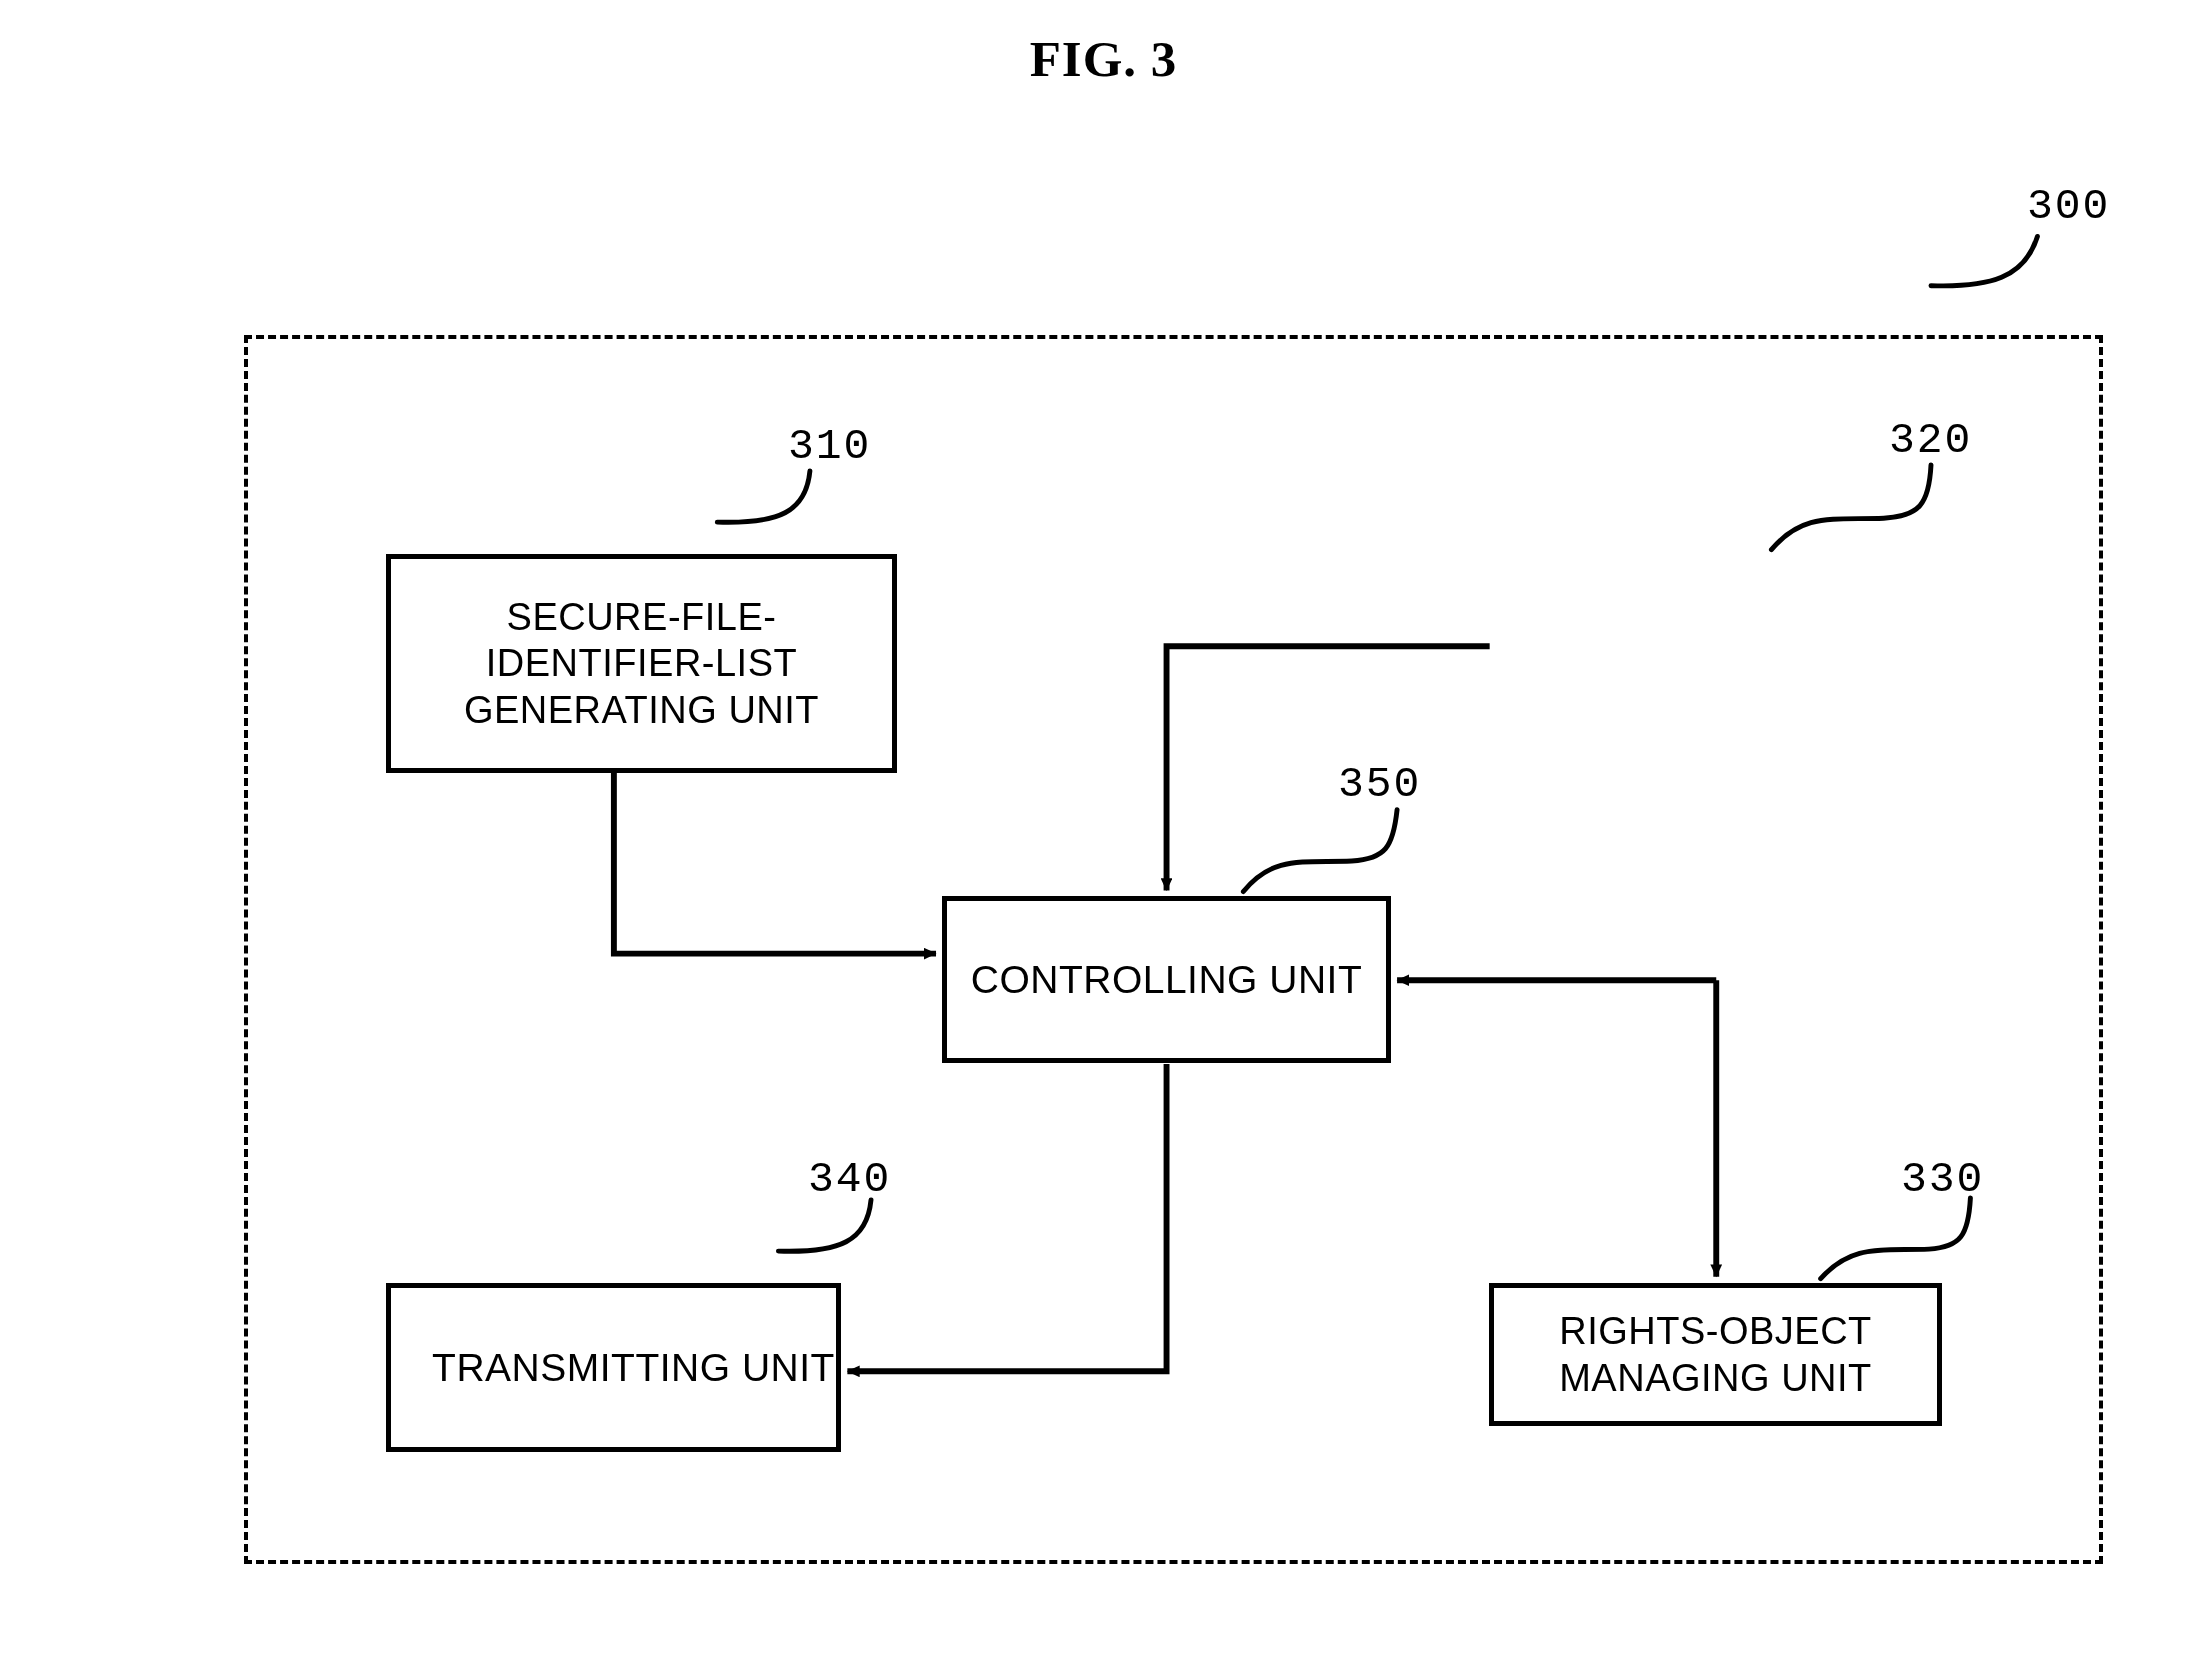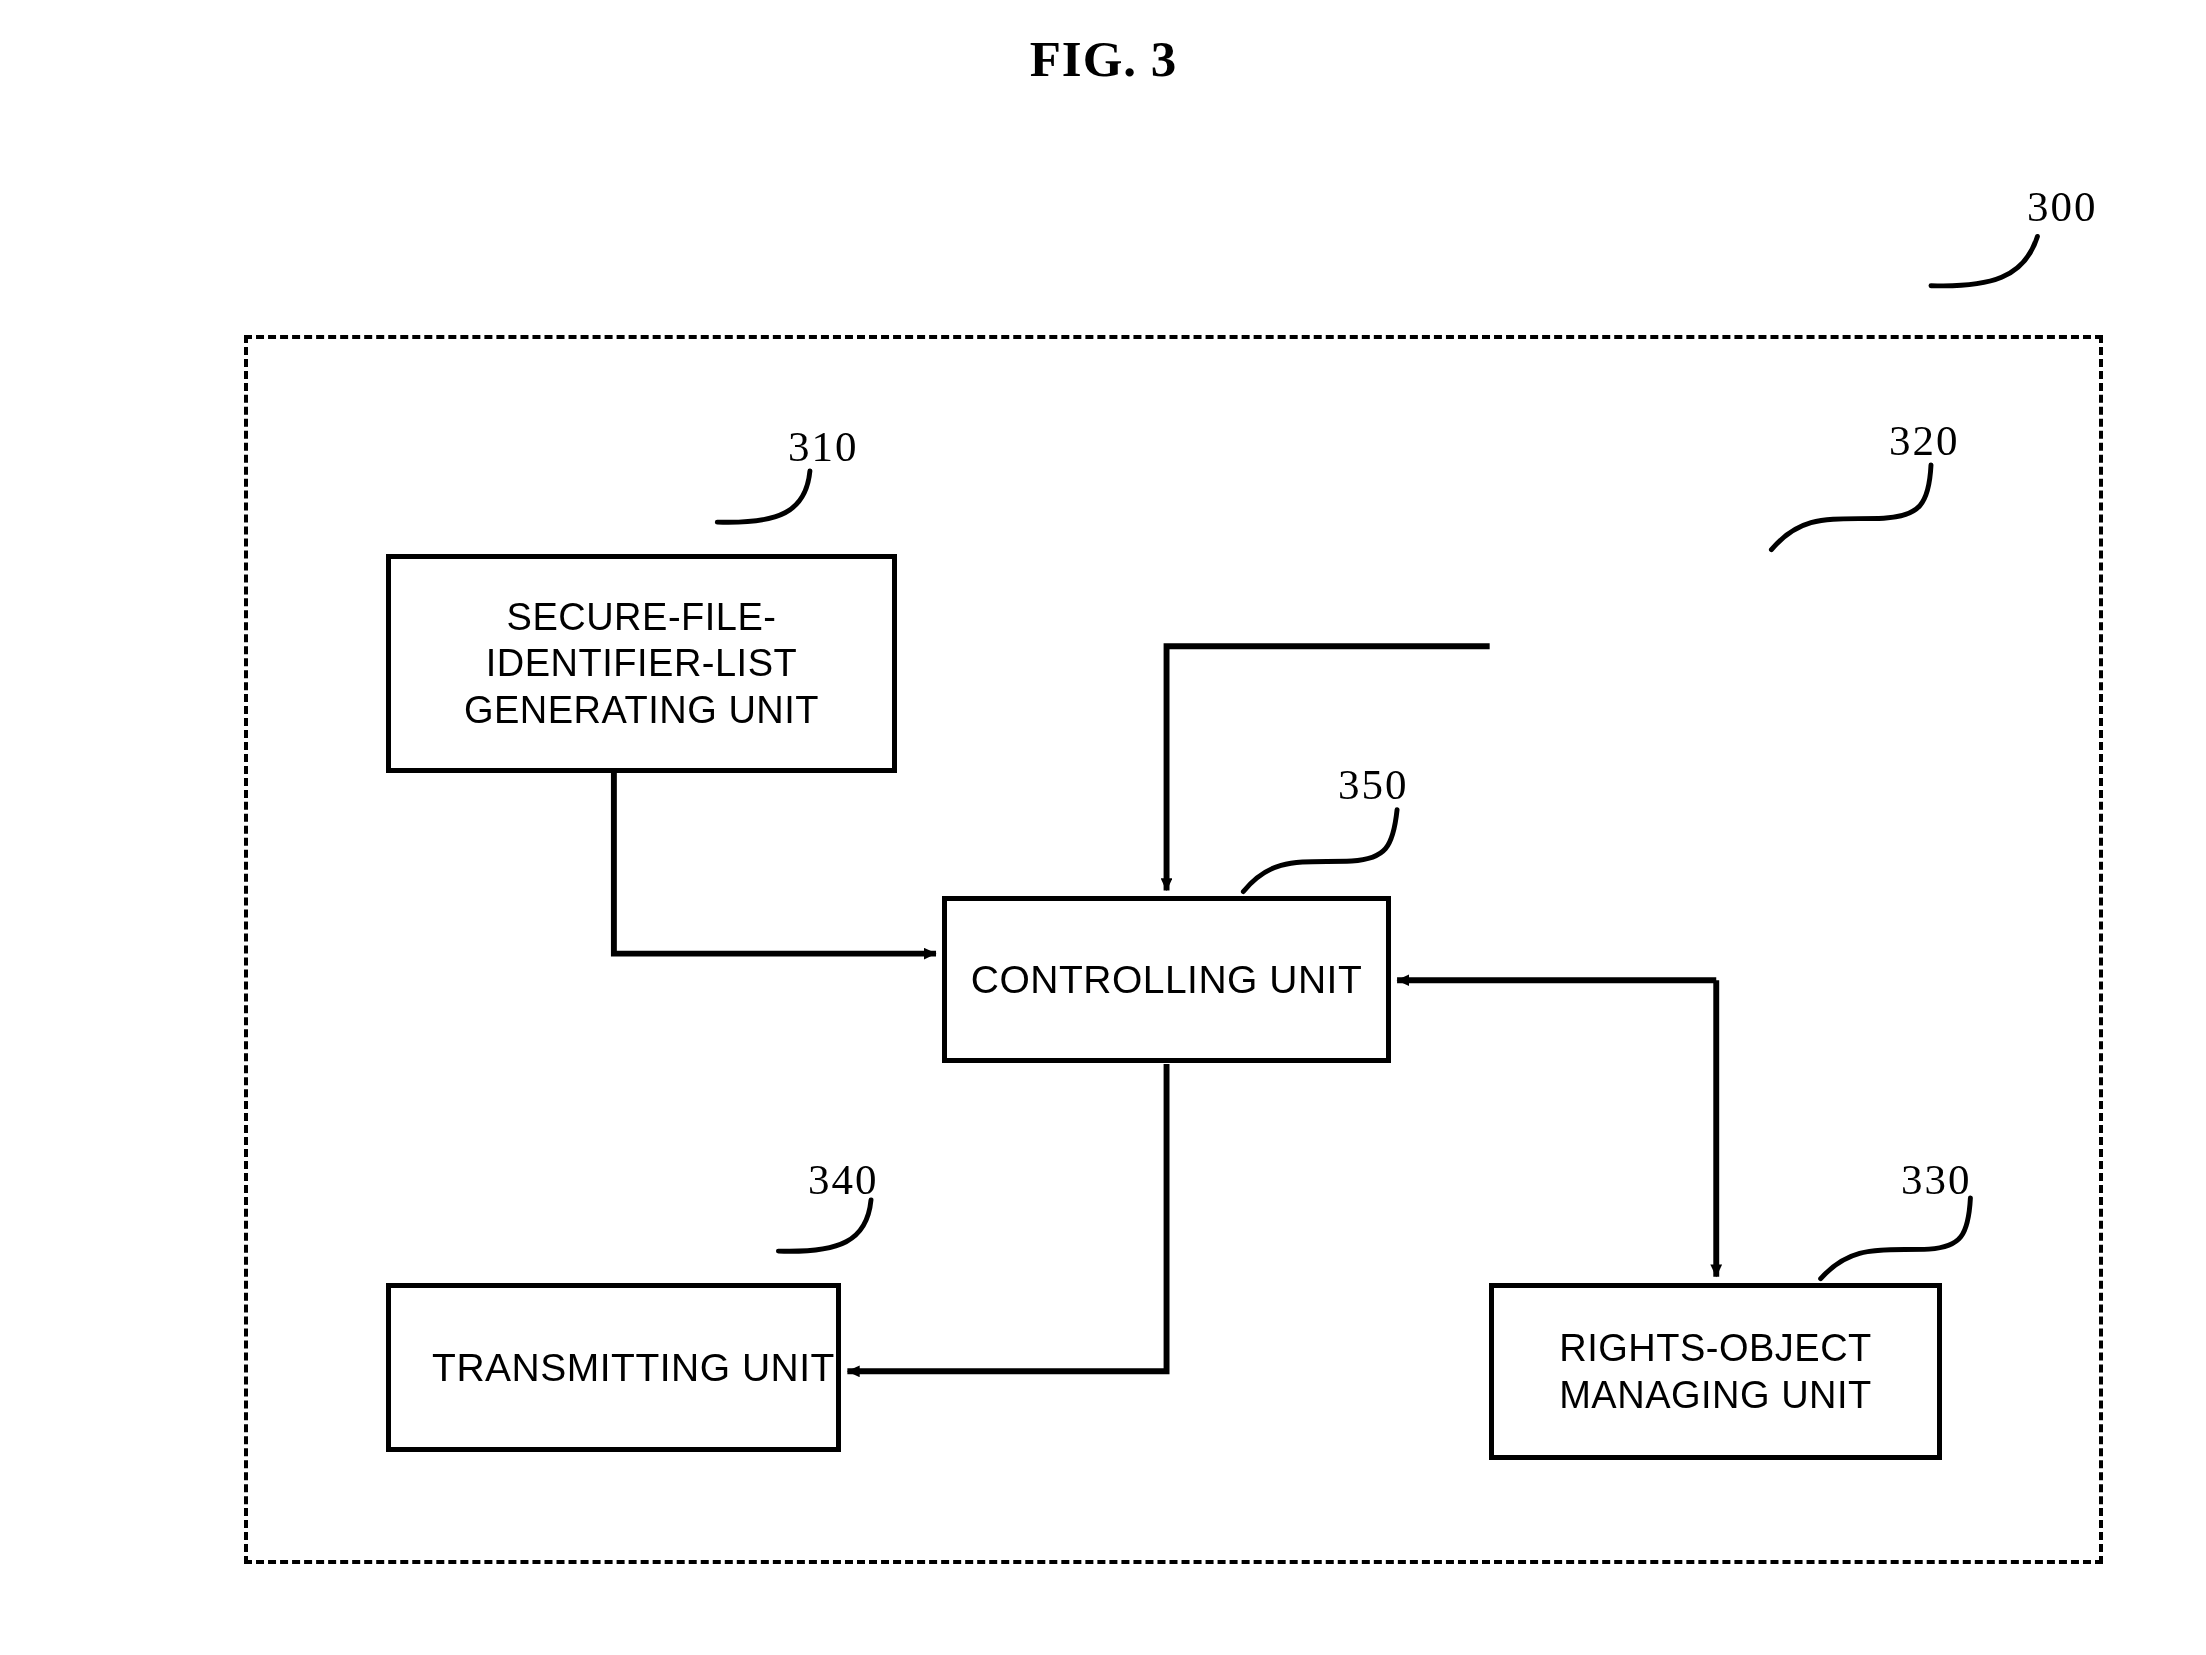--- a/index.html
+++ b/index.html
@@ -90,28 +90,28 @@
     left: 386px;
     top: 1283px;
     width: 455px;
     height: 169px;
     padding-left: 40px;
   }
   #box-rights-object {
     left: 1489px;
     top: 1283px;
     width: 453px;
-    height: 177px;
+    height: 143px;
     font-size: 38px;
   }
 
   
   .ref-num {
     position: absolute;
-    font-family: Liberation Serif, serif;
+    font-family: Liberation Mono, monospace;
     font-size: 43px;
     letter-spacing: 2px;
     color: #000000;
   }
   #ref-300 { left: 2027px; top: 182px; }
   #ref-310 { left: 788px;  top: 422px; }
   #ref-320 { left: 1889px; top: 416px; }
   #ref-350 { left: 1338px; top: 760px; }
   #ref-340 { left: 808px;  top: 1155px; }
   #ref-330 { left: 1901px; top: 1155px; }

